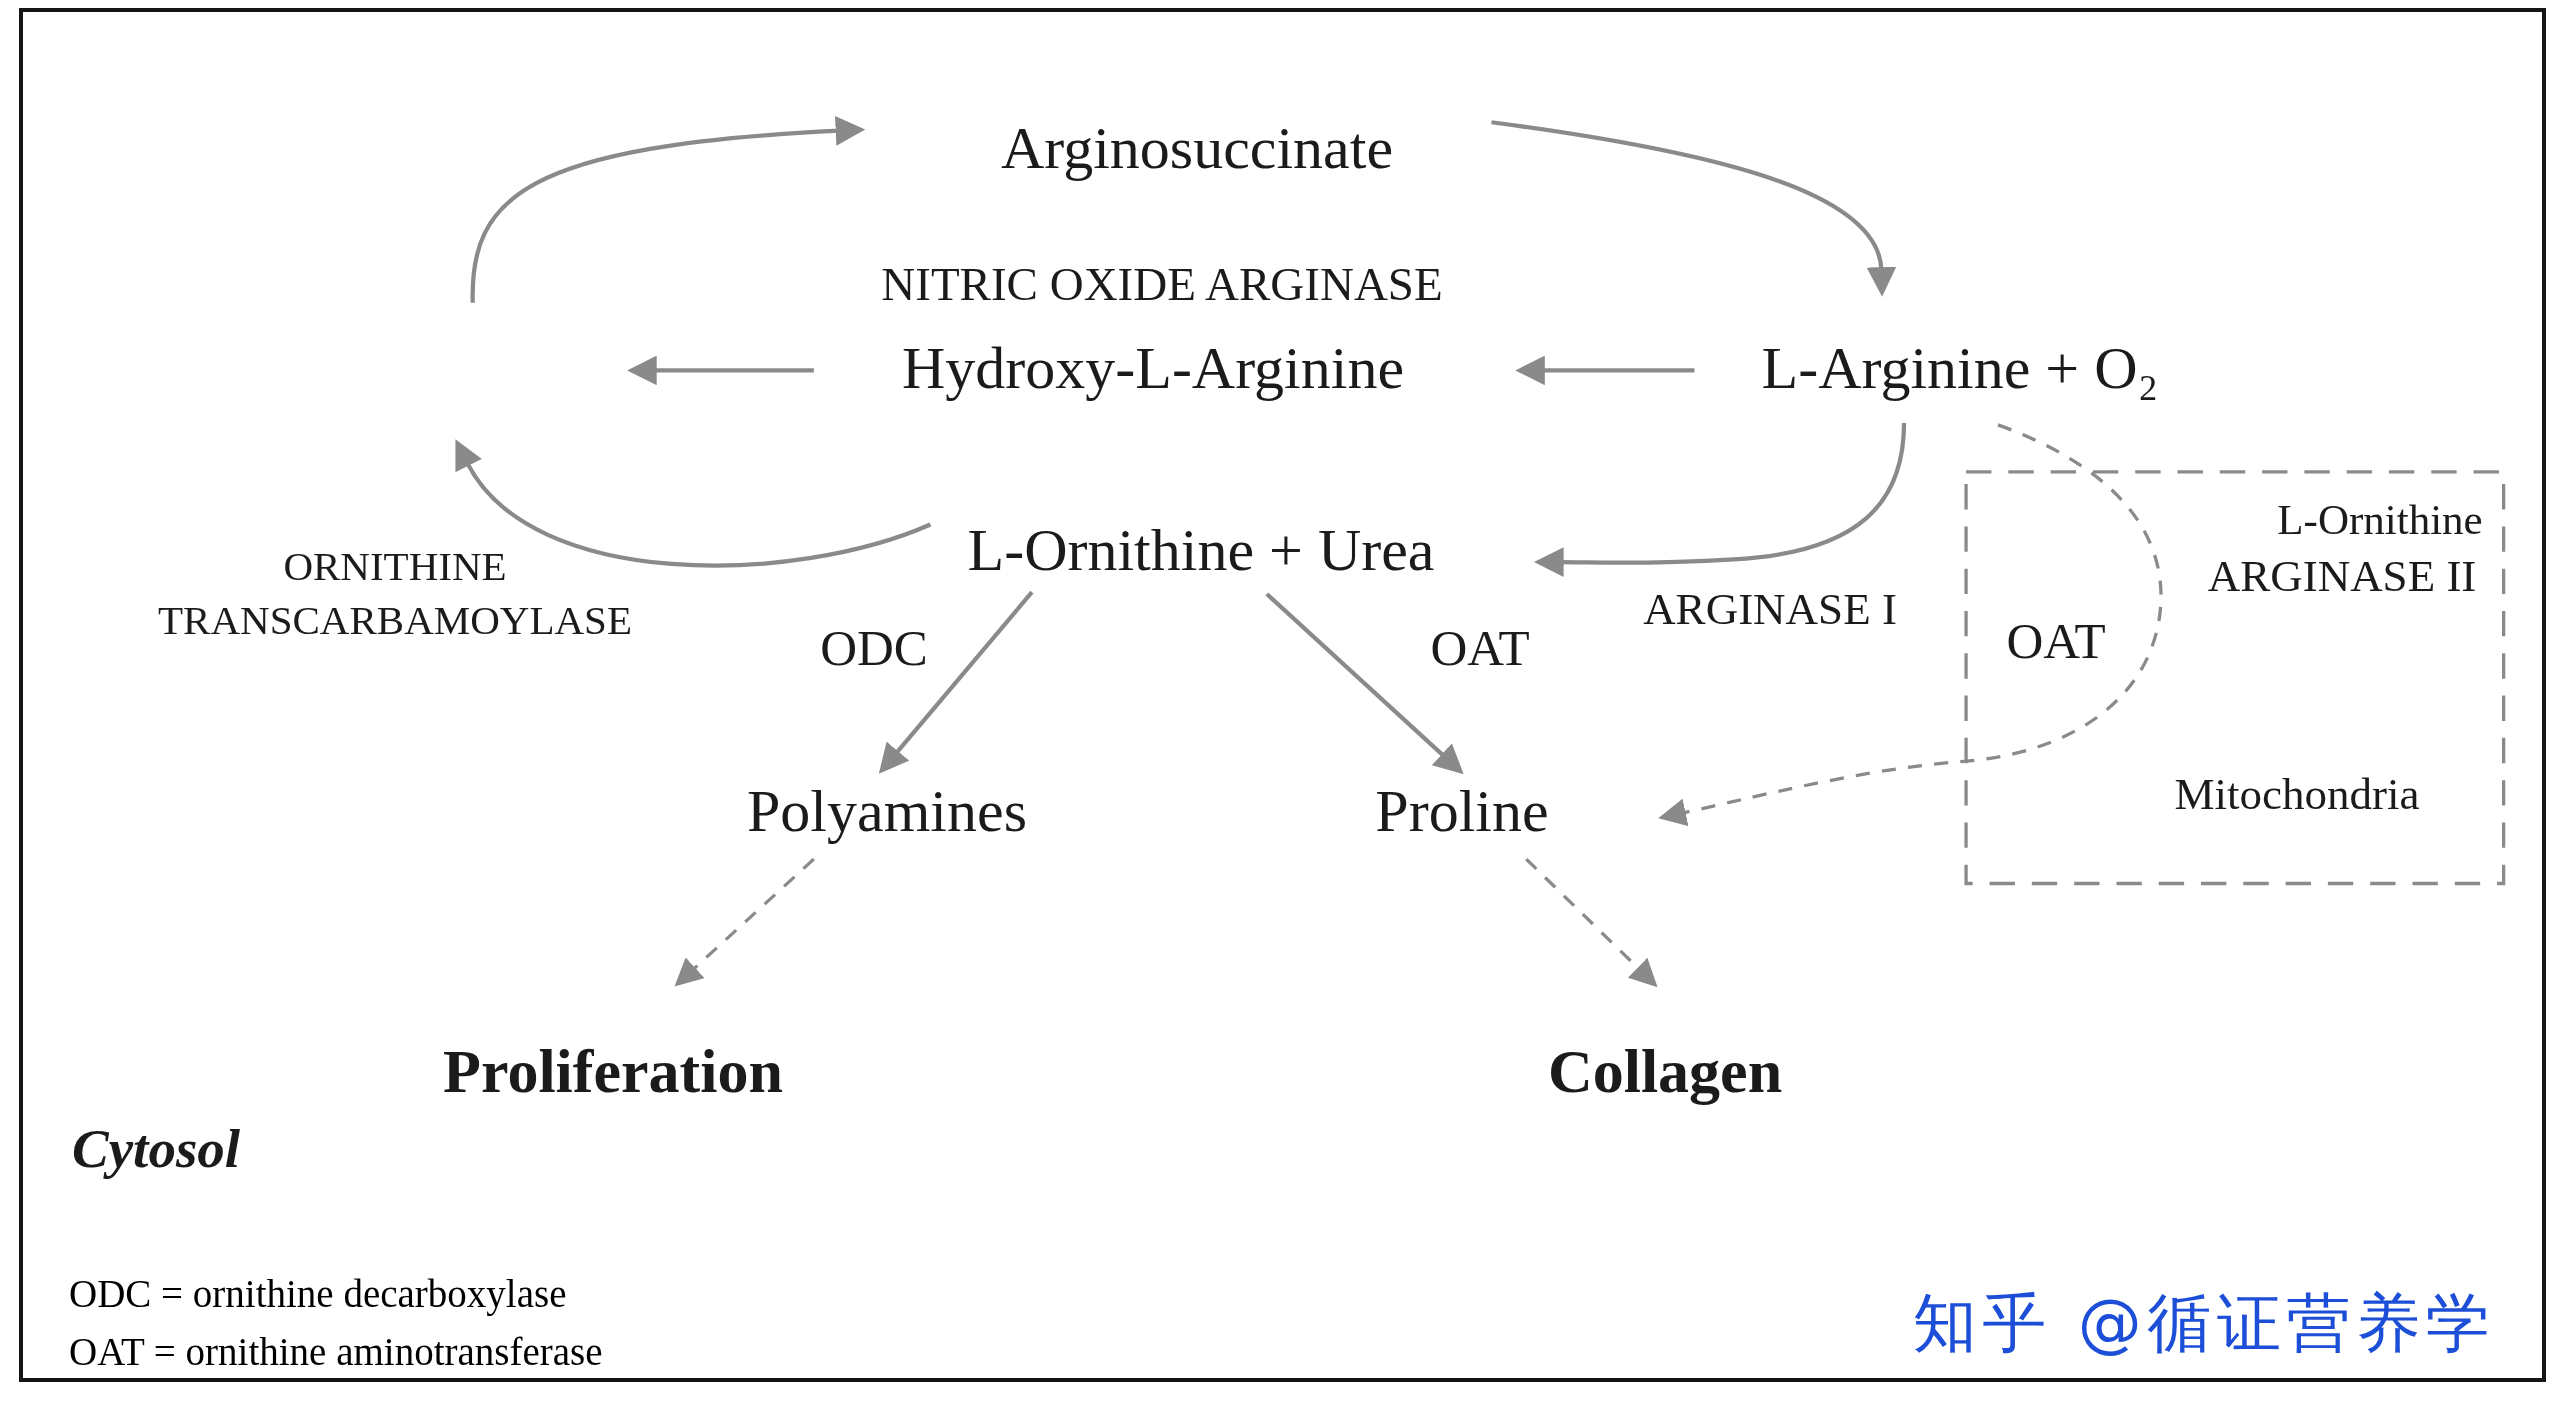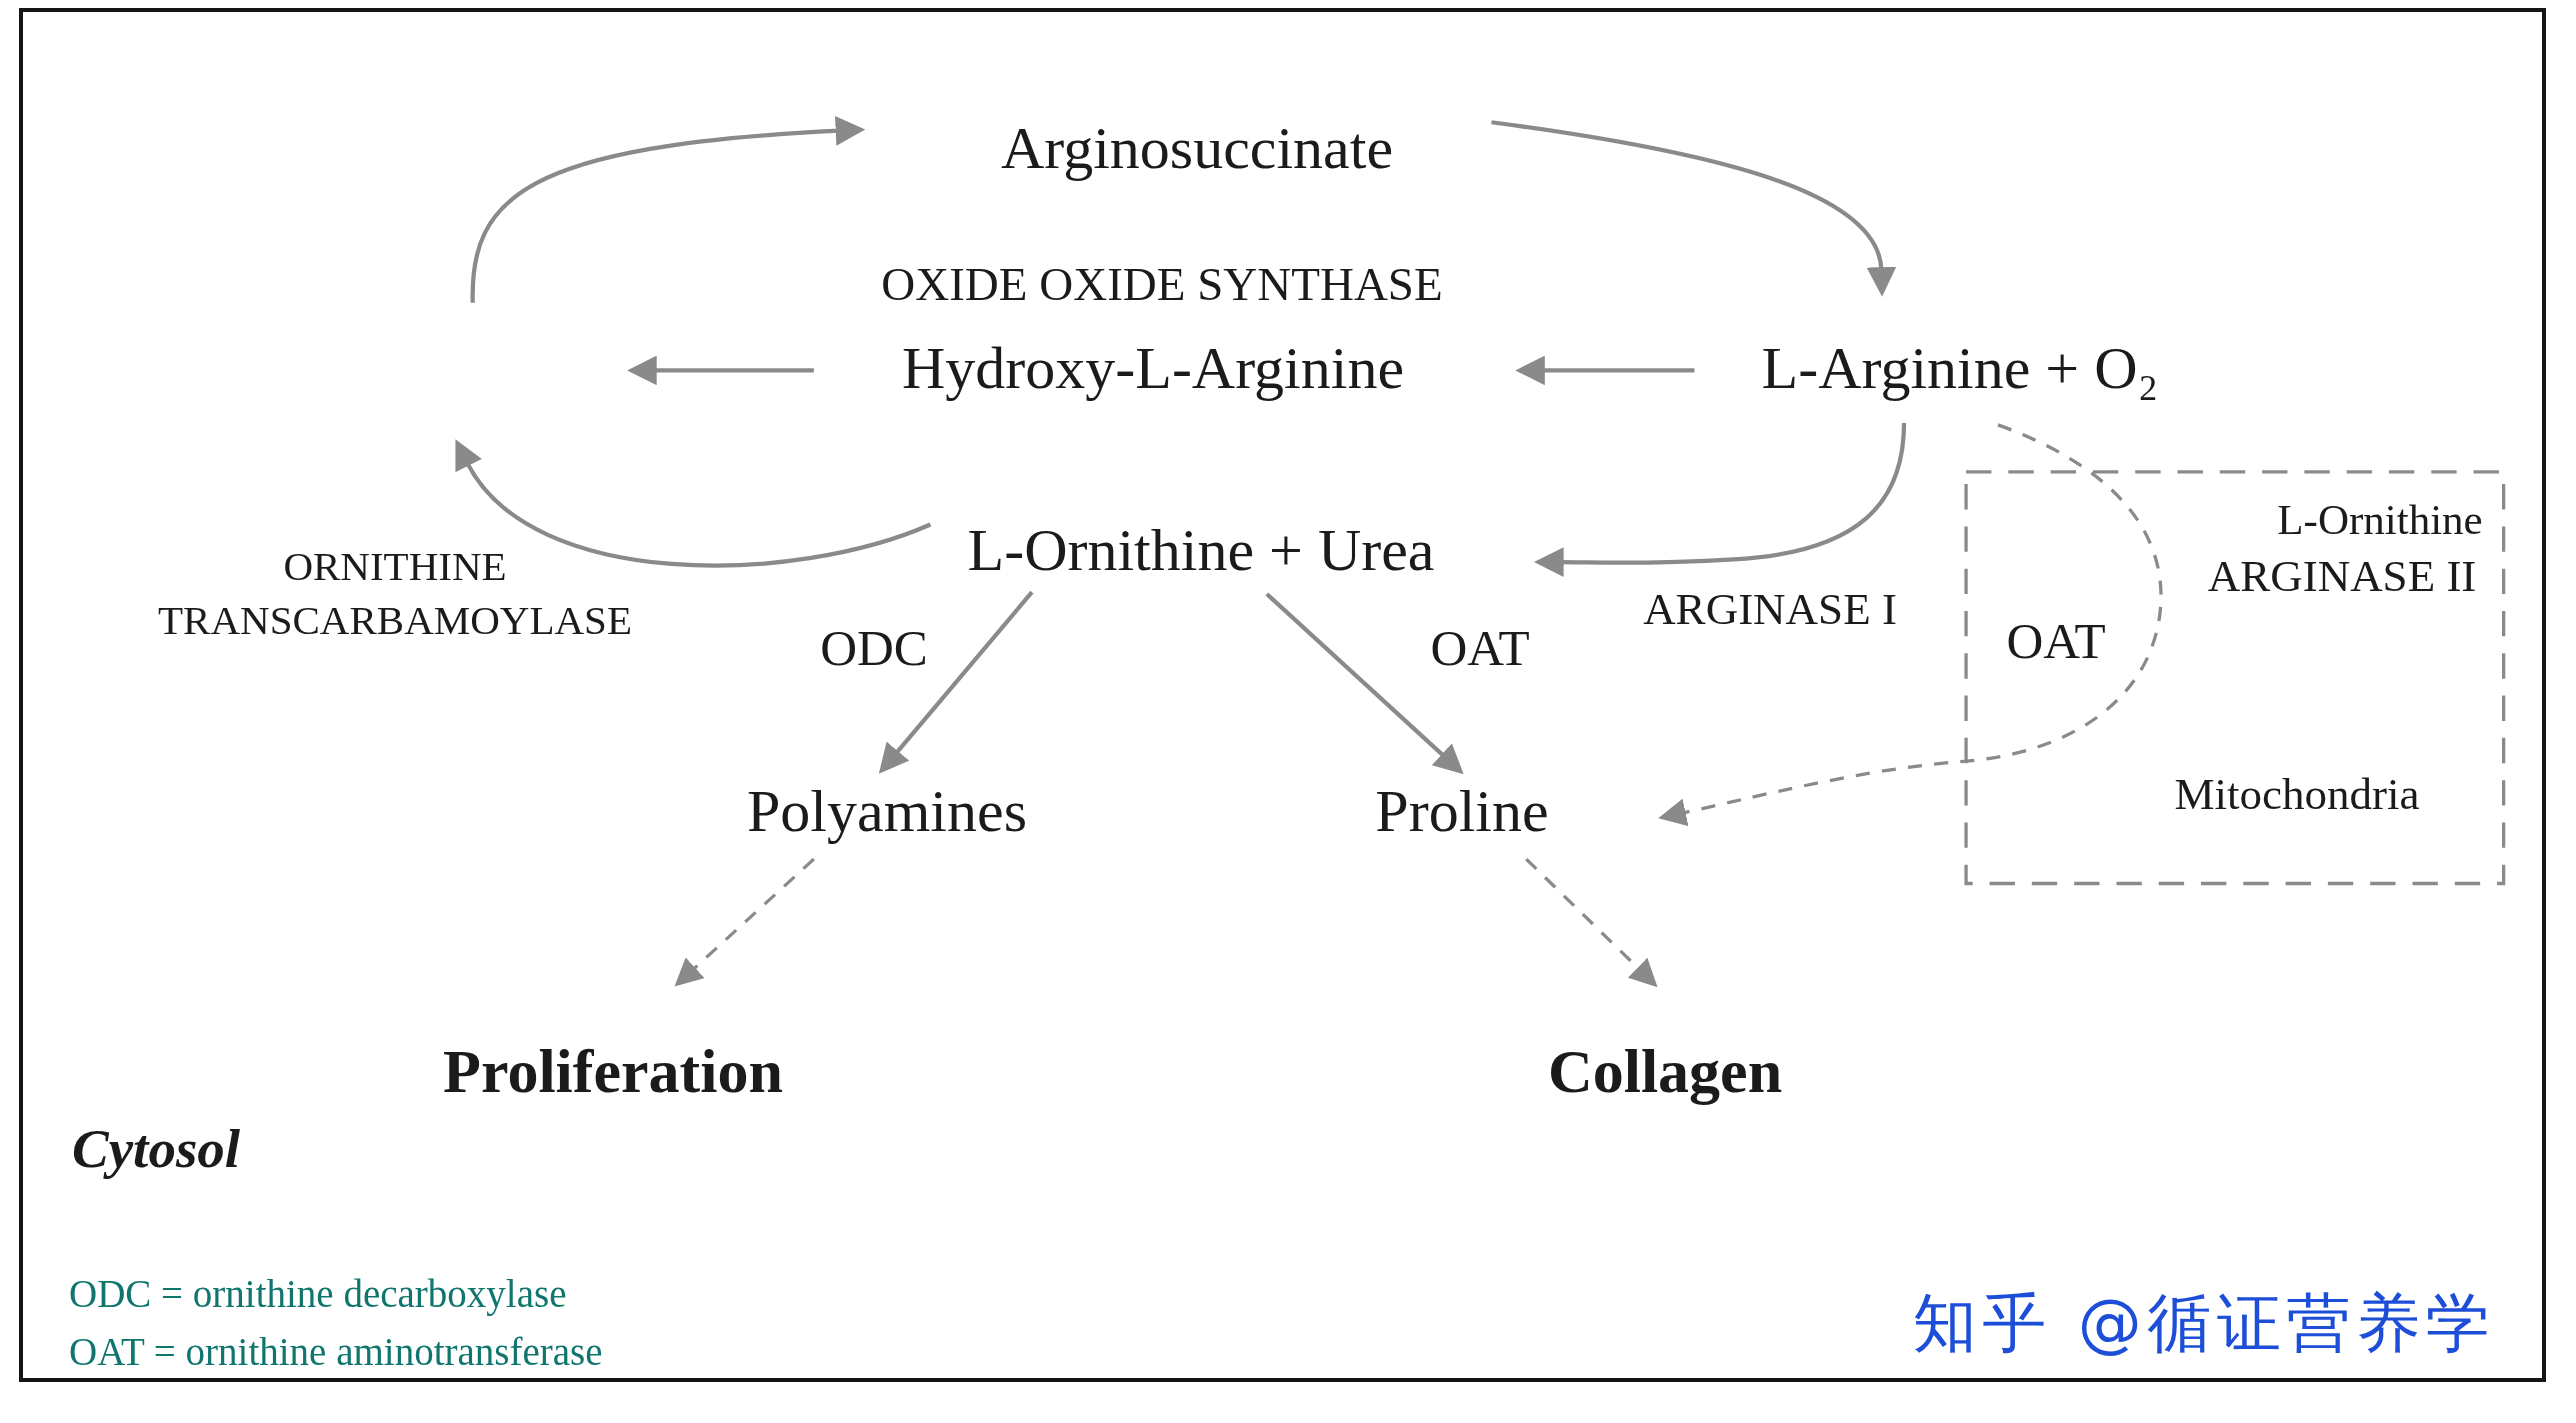--- a/index.html
+++ b/index.html
@@ -28,21 +28,21 @@
   .sz66{font-size:62px;}
   .sz64{font-size:60px;}
   .sz54{font-size:51px;}
   .sz50{font-size:47px;}
   .sz48{font-size:45px;}
   .sz46{font-size:43px;}
   .sz44{font-size:41px;}
   .sz42{font-size:39px;}
   .bold{font-weight:700;}
   .enzyme{letter-spacing:0px;}
-  .gray{color:#0f766e;}
+  .gray{color:#000000;}
   .watermark{
     color:#1d4ed8;
     font-family:"DejaVu Sans","Liberation Sans",sans-serif;
     font-size:64px;
     letter-spacing:5.6px;
   }
   .cytosol{font-weight:700;font-style:italic;font-size:55px;}
   svg#wires{position:absolute;left:0;top:0;}
 </style>
 </head>
@@ -73,21 +73,21 @@
 
     <path d="M 866,914 L 737,1032" fill="none" stroke="#8a8a8a" stroke-width="3.5" stroke-dasharray="15 13" marker-end="url(#ahd)"></path>
     <path d="M 1624,914 L 1745,1032" fill="none" stroke="#8a8a8a" stroke-width="3.5" stroke-dasharray="15 13" marker-end="url(#ahd)"></path>
     <path d="M 2126,452 C 2245,495 2310,565 2298,655 C 2285,750 2195,802 2090,810 C 1980,818 1860,850 1790,865" fill="none" stroke="#8a8a8a" stroke-width="3.5" stroke-dasharray="15 13" marker-end="url(#ahd)"></path>
 
     <rect x="2092" y="502" width="572" height="438" fill="none" stroke="#8a8a8a" stroke-width="3.5" stroke-dasharray="27 18"></rect>
   </svg>
 
   <div class="lbl sz64" style="left:1197px;top:148px;">Arginosuccinate</div>
 
-  <div class="lbl sz50 enzyme" style="left:1162px;top:284px;">OXIDE OXIDE SYNTHASE</div>
+  <div class="lbl sz50 enzyme" style="left:1162px;top:284px;">NITRIC OXIDE ARGINASE</div>
 
 
   <div class="lbl sz64" style="left:1153px;top:368px;">Hydroxy-L-Arginine</div>
 
   <div class="lbl sz64" style="left:1960px;top:368px;">L-Arginine + O₂</div>
 
   <div class="lbl sz64" style="left:1201px;top:550px;">L-Ornithine + Urea</div>
 
   <div class="lbl sz44" style="left:395px;top:566px;">ORNITHINE</div>
   <div class="lbl sz44" style="left:395px;top:620px;">TRANSCARBAMOYLASE</div>

